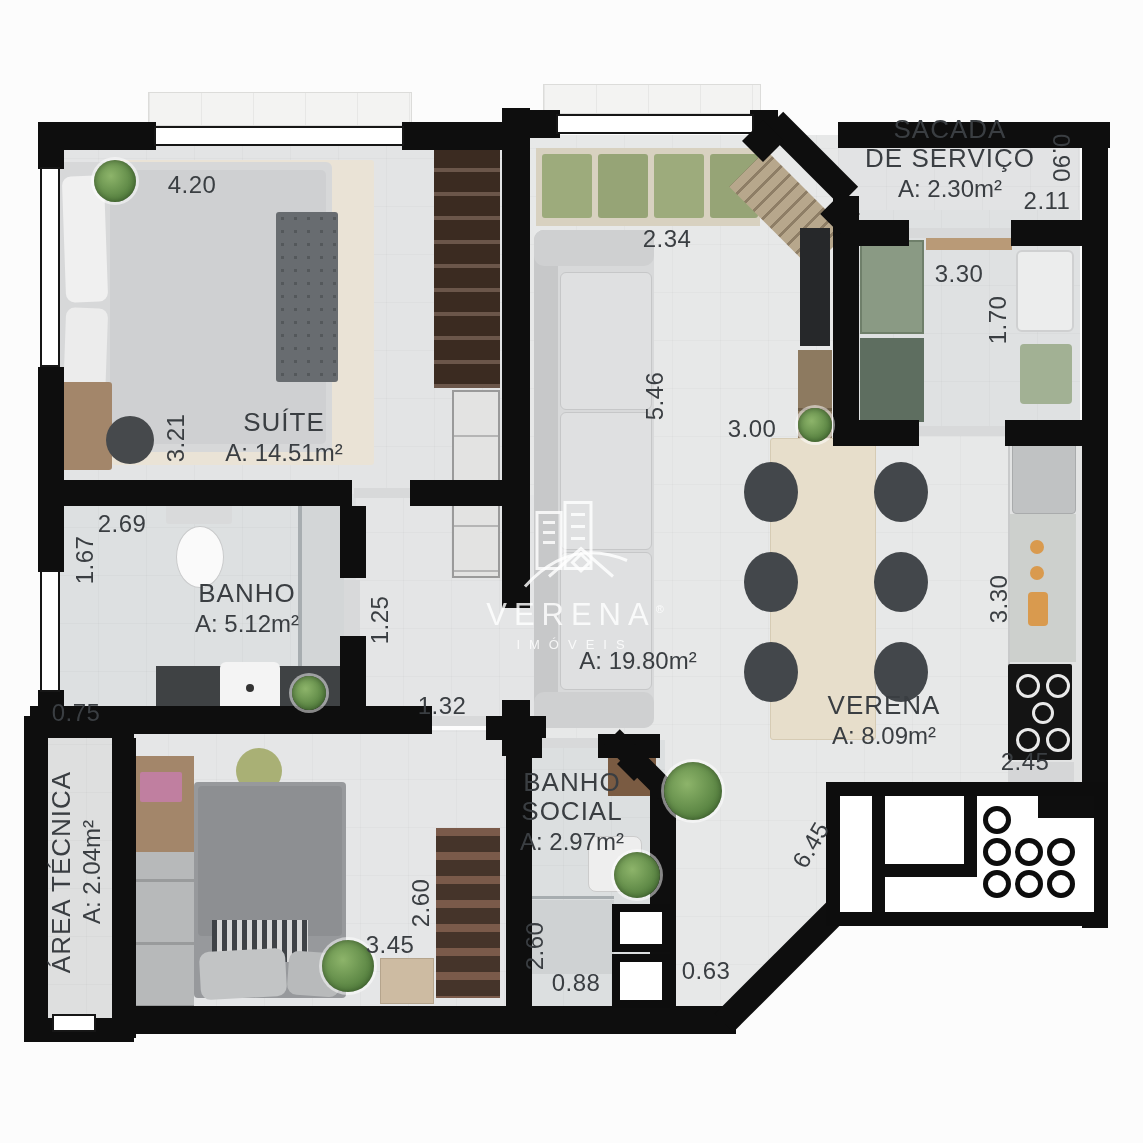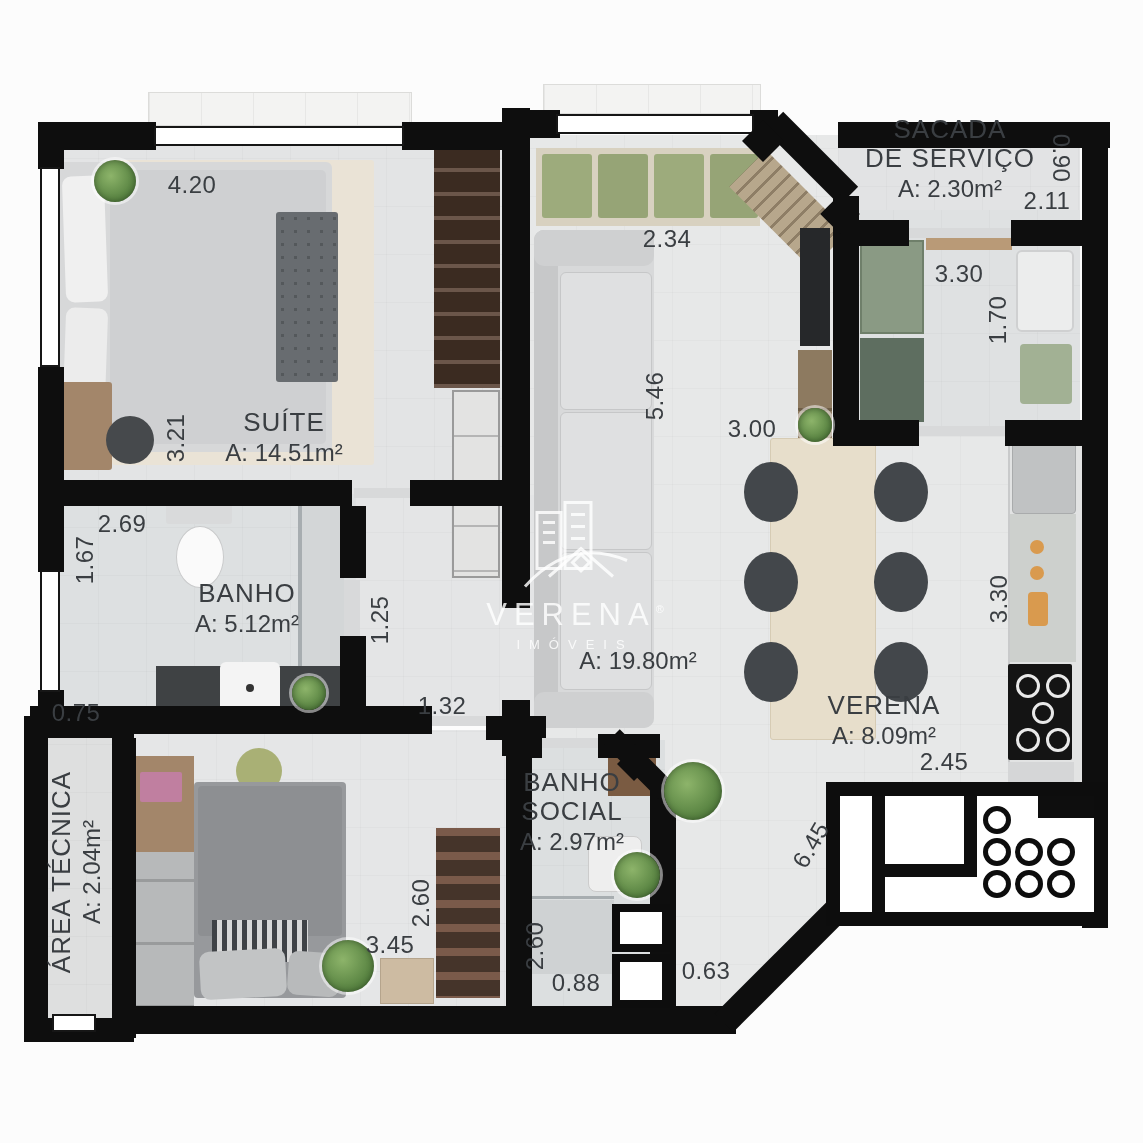--- a/index.html
+++ b/index.html
@@ -225,21 +225,21 @@
   <div class="lbl" style="left:959px;top:274px">3.30</div>
   <div class="lbl v" style="left:998px;top:320px">1.70</div>
   <div class="lbl" style="left:667px;top:239px">2.34</div>
   <div class="lbl v" style="left:655px;top:396px">5.46</div>
   <div class="lbl" style="left:752px;top:429px">3.00</div>
   <div class="lbl" style="left:122px;top:524px">2.69</div>
   <div class="lbl v" style="left:85px;top:560px">1.67</div>
   <div class="lbl v" style="left:380px;top:620px">1.25</div>
   <div class="lbl" style="left:442px;top:706px">1.32</div>
   <div class="lbl v" style="left:999px;top:599px">3.30</div>
-  <div class="lbl" style="left:944px;top:762px">2.45</div>
+  <div class="lbl" style="left:1025px;top:762px">2.45</div>
   <div class="lbl diag" style="left:811px;top:845px">6.45</div>
   <div class="lbl" style="left:76px;top:713px">0.75</div>
   <div class="lbl" style="left:390px;top:945px">3.45</div>
   <div class="lbl v" style="left:421px;top:903px">2.60</div>
   <div class="lbl v" style="left:535px;top:946px">2.60</div>
   <div class="lbl" style="left:576px;top:983px">0.88</div>
   <div class="lbl" style="left:706px;top:971px">0.63</div>
 
   <div class="room-label" style="left:284px;top:437px">
     <div class="rname">SUÍTE</div>

